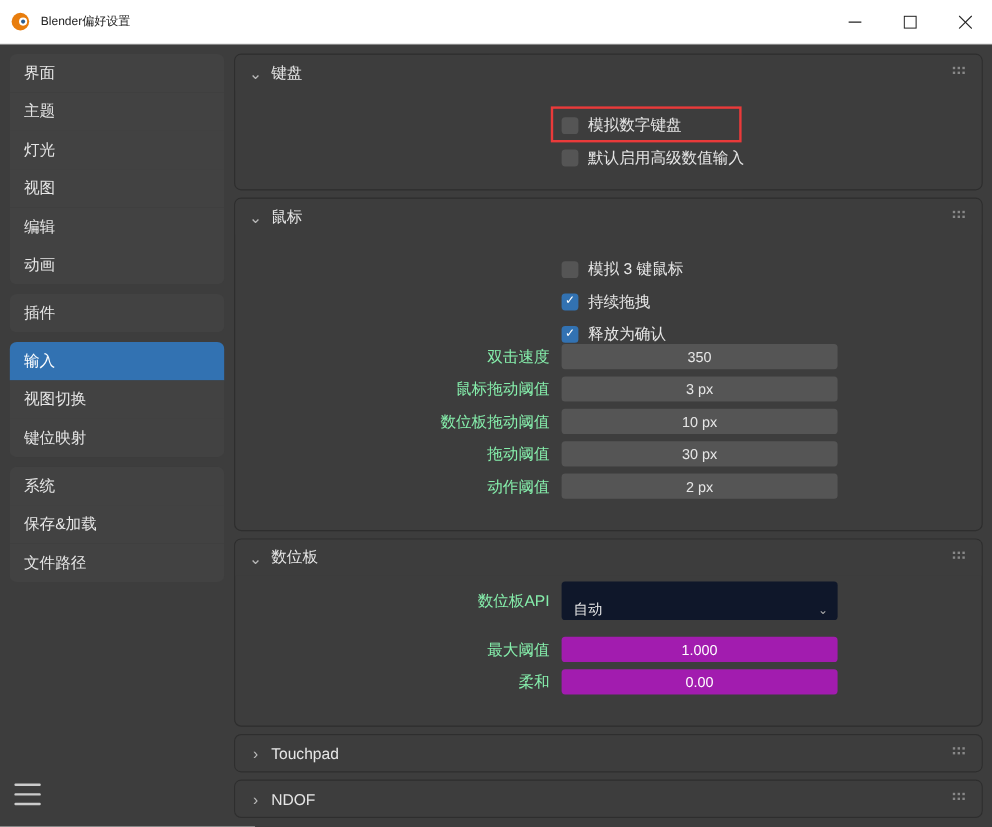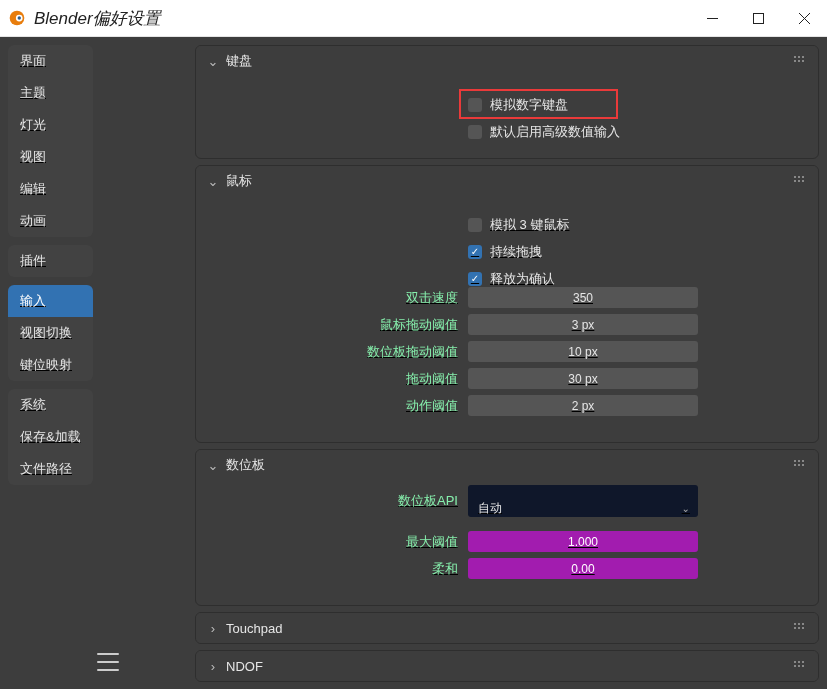--- a/index.html
+++ b/index.html
@@ -1,47 +1,47 @@
 <!DOCTYPE html>
 <html><head>
 <meta charset="utf-8">
 <style>
 * { margin:0; padding:0; box-sizing:border-box; font-family:"Segoe UI","Microsoft YaHei",sans-serif; user-select:none; }
 html,body { width:827px; height:689px; background:#fff; overflow:hidden; }
 
 
 .titlebar { height:37px; background:#fff; display:flex; align-items:center; padding-left:8px; border-bottom:1px solid #e5e5e5; }
 .titlebar .logo { width:18px; height:18px; margin-right:8px; }
-.titlebar .title { font-size:17px; color:#222;font-style:italic; }
+.titlebar .title { font-size:10px; color:#222; }
 .titlebar .spacer { flex:1; }
 .titlebar .wbtn { width:46px; height:37px; display:flex; align-items:center; justify-content:center; }
 .titlebar .wbtn svg { stroke:#222; stroke-width:1; fill:none; }
 
 
 .appbody { display:flex; height:calc(689px - 37px); background:#3d3d3d; }
 
 
-.sidebar { width:195px; padding:8px; display:flex; flex-direction:row;text-decoration:underline; }
+.sidebar { width:195px; padding:8px; display:flex; flex-direction:column; }
 .sidegroup { display:flex; flex-direction:column; border-radius:6px; overflow:hidden; }
 .sideitem { height:32px; width:100%; background:#424242; color:#e6e6e6; font-size:13px; text-align:left; padding:0 12px; border:none; display:flex; align-items:center; cursor:pointer; }
 .sideitem.active { background:#3272b2; color:#fff; }
 .sidespacer { height:8px; }
 .sidebar .bottom { margin-top:auto; padding:4px 4px 10px 4px; }
 .menu-icon { width:22px; height:18px; display:flex; flex-direction:column; justify-content:space-between; }
 .menu-icon span { display:block; height:2px; background:#ccc; border-radius:1px; }
 
 
 .main { flex:1; padding:8px 8px 8px 0; overflow:auto; }
 .panel { background:#3d3d3d; border:1px solid #2e2e2e; border-radius:6px; margin-bottom:6px; overflow:hidden; }
 .panel-head { height:30px; display:flex; align-items:center; padding:0 10px; color:#e6e6e6; font-size:13px; background:#3d3d3d; cursor:pointer; }
 .panel-head .chev { width:14px; display:inline-flex; justify-content:center; margin-right:6px; color:#bbb; }
 .panel-head .sp { flex:1; }
 .grip { width:14px; height:10px; display:grid; grid-template-columns:repeat(3,2px); grid-template-rows:repeat(2,2px); gap:2px; }
 .grip span { background:#888; width:2px; height:2px; }
-.panel-body { padding:6px 10px 22px 10px;text-decoration:underline; }
+.panel-body { padding:6px 10px 22px 10px; }
 
 .row { display:flex; align-items:center; height:25px; margin:2px 0; }
 .row .lbl { width:262px; text-align:right; padding-right:10px; color:#86efac; font-size:13px; }
 .row .ctrl { width:230px; }
 
 .cb { display:flex; align-items:center; gap:8px; cursor:pointer;margin-top:16px; }
 .cbx { width:14px; height:14px; border-radius:3px; background:#555; display:flex; align-items:center; justify-content:center; }
 .cbx.on { background:#3272b2; }
 .cbx.on::after { content:"✓"; color:#fff; font-size:10px; line-height:1; }
 .cb .txt { color:#e6e6e6; font-size:13px; }

